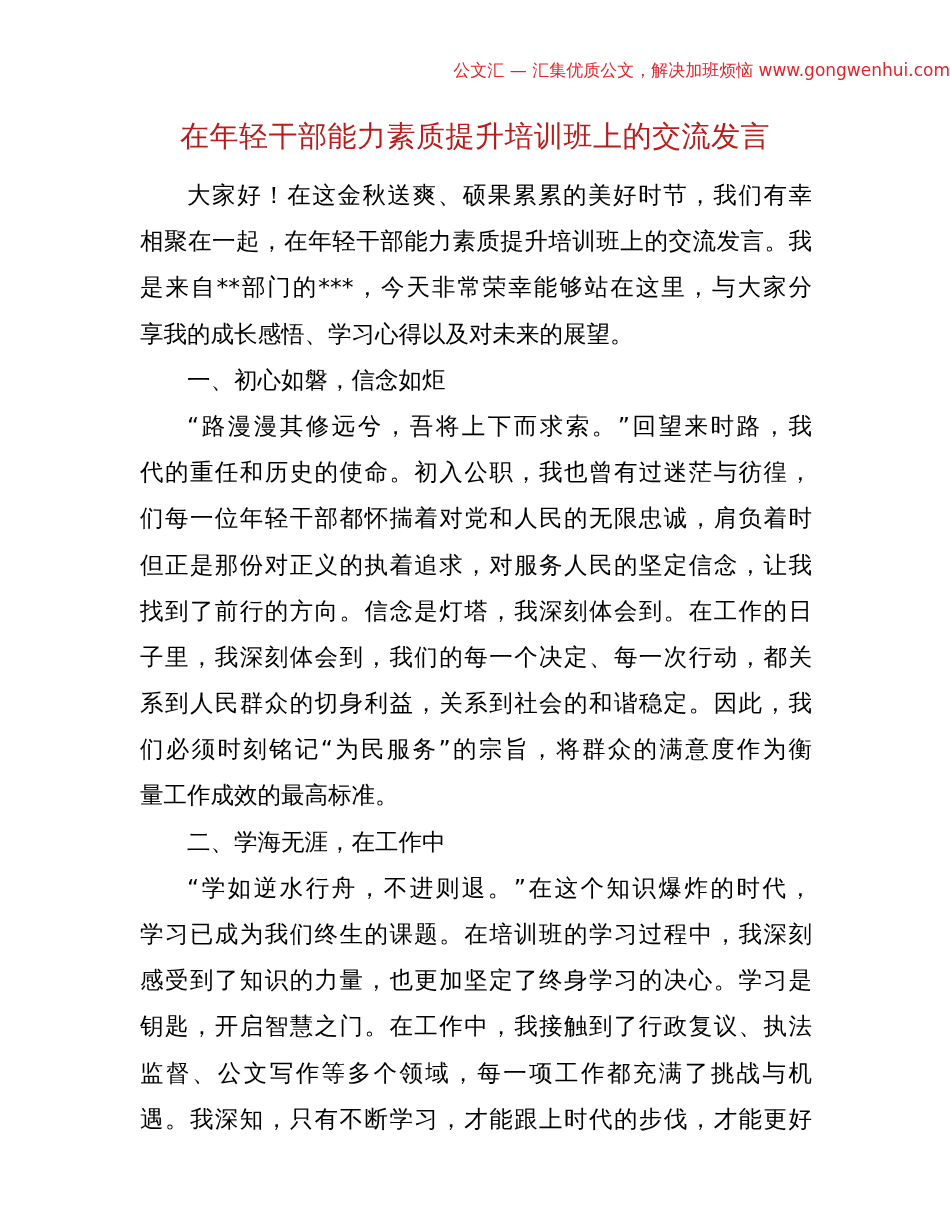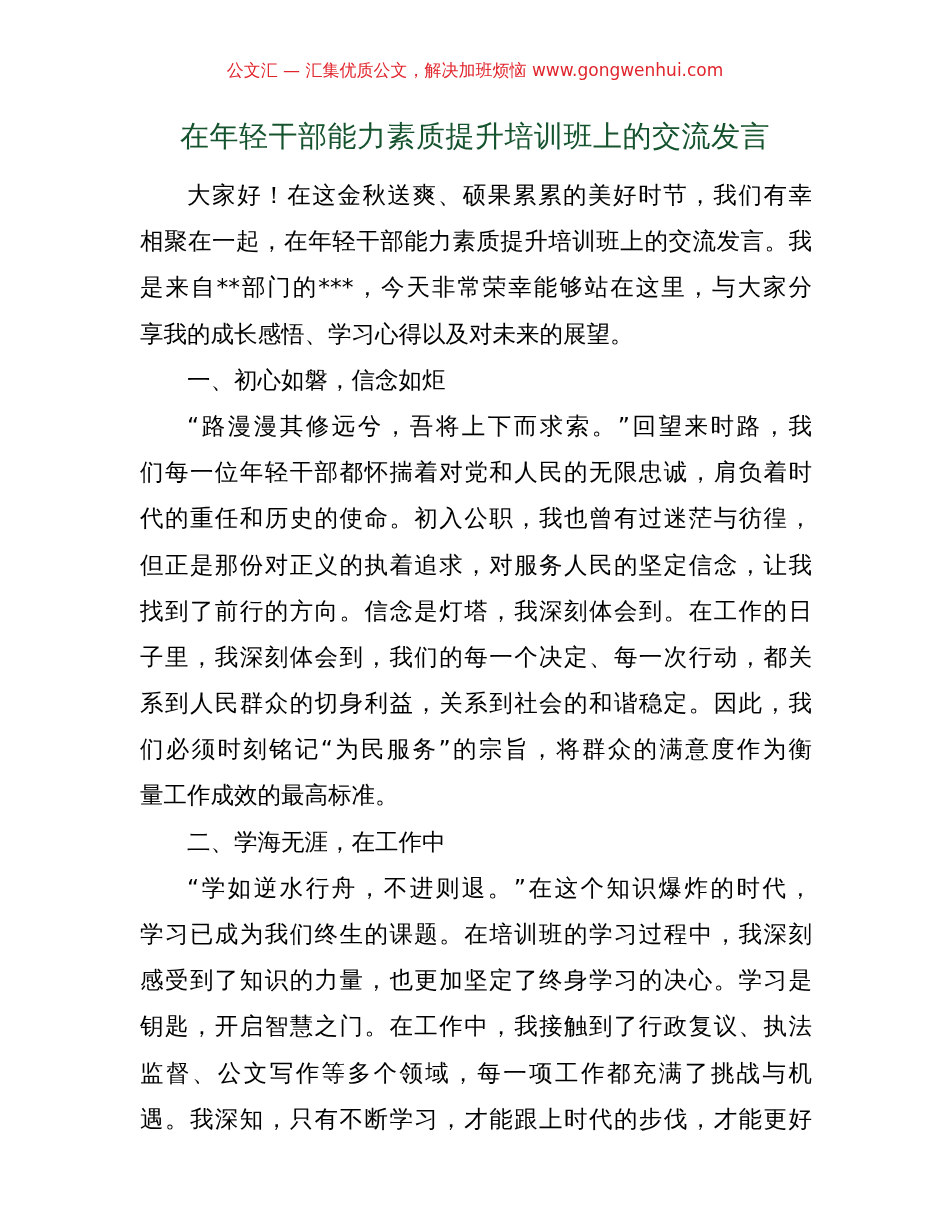--- a/index.html
+++ b/index.html
@@ -13,36 +13,36 @@
     position: relative;
     overflow: hidden;
     font-family: "DejaVu Sans", "Liberation Sans", sans-serif;
     color: #000000;
   }
   .header-banner {
     position: absolute;
     top: 58px;
     left: 0;
     width: 950px;
-    text-align: center;
+    text-align: right;
     font-size: 17px;
     line-height: 24px;
     color: #e0242c;
     white-space: nowrap;
   }
   .doc-title {
     position: absolute;
     top: 114px;
     left: 0;
     width: 950px;
     text-align: center;
     font-size: 29px;
     line-height: 44px;
     letter-spacing: 0.5px;
-    color: #14532d;
+    color: #b91c1c;
     white-space: nowrap;
   }
   .body-text {
     position: absolute;
     top: 172px;
     left: 140px;
     width: 672px;
   }
   .line {
     height: 46.2px;
@@ -71,22 +71,22 @@
 
 <div class="doc-title">在年轻干部能力素质提升培训班上的交流发言</div>
 
 <div class="body-text">
   <div class="line indent">大家好！在这金秋送爽、硕果累累的美好时节，我们有幸</div>
   <div class="line">相聚在一起，在年轻干部能力素质提升培训班上的交流发言。我</div>
   <div class="line">是来自**部门的***，今天非常荣幸能够站在这里，与大家分</div>
   <div class="line last">享我的成长感悟、学习心得以及对未来的展望。</div>
   <div class="line heading">一、初心如磐，信念如炬</div>
   <div class="line indent">“路漫漫其修远兮，吾将上下而求索。”回望来时路，我</div>
+  <div class="line">代的重任和历史的使命。初入公职，我也曾有过迷茫与彷徨，</div>
   <div class="line">们每一位年轻干部都怀揣着对党和人民的无限忠诚，肩负着时</div>
-  <div class="line">代的重任和历史的使命。初入公职，我也曾有过迷茫与彷徨，</div>
   <div class="line">但正是那份对正义的执着追求，对服务人民的坚定信念，让我</div>
   <div class="line">找到了前行的方向。信念是灯塔，我深刻体会到。在工作的日</div>
   <div class="line">子里，我深刻体会到，我们的每一个决定、每一次行动，都关</div>
   <div class="line">系到人民群众的切身利益，关系到社会的和谐稳定。因此，我</div>
   <div class="line">们必须时刻铭记“为民服务”的宗旨，将群众的满意度作为衡</div>
   <div class="line last">量工作成效的最高标准。</div>
   <div class="line heading">二、学海无涯，在工作中</div>
   <div class="line indent">“学如逆水行舟，不进则退。”在这个知识爆炸的时代，</div>
   <div class="line">学习已成为我们终生的课题。在培训班的学习过程中，我深刻</div>
   <div class="line">感受到了知识的力量，也更加坚定了终身学习的决心。学习是</div>

